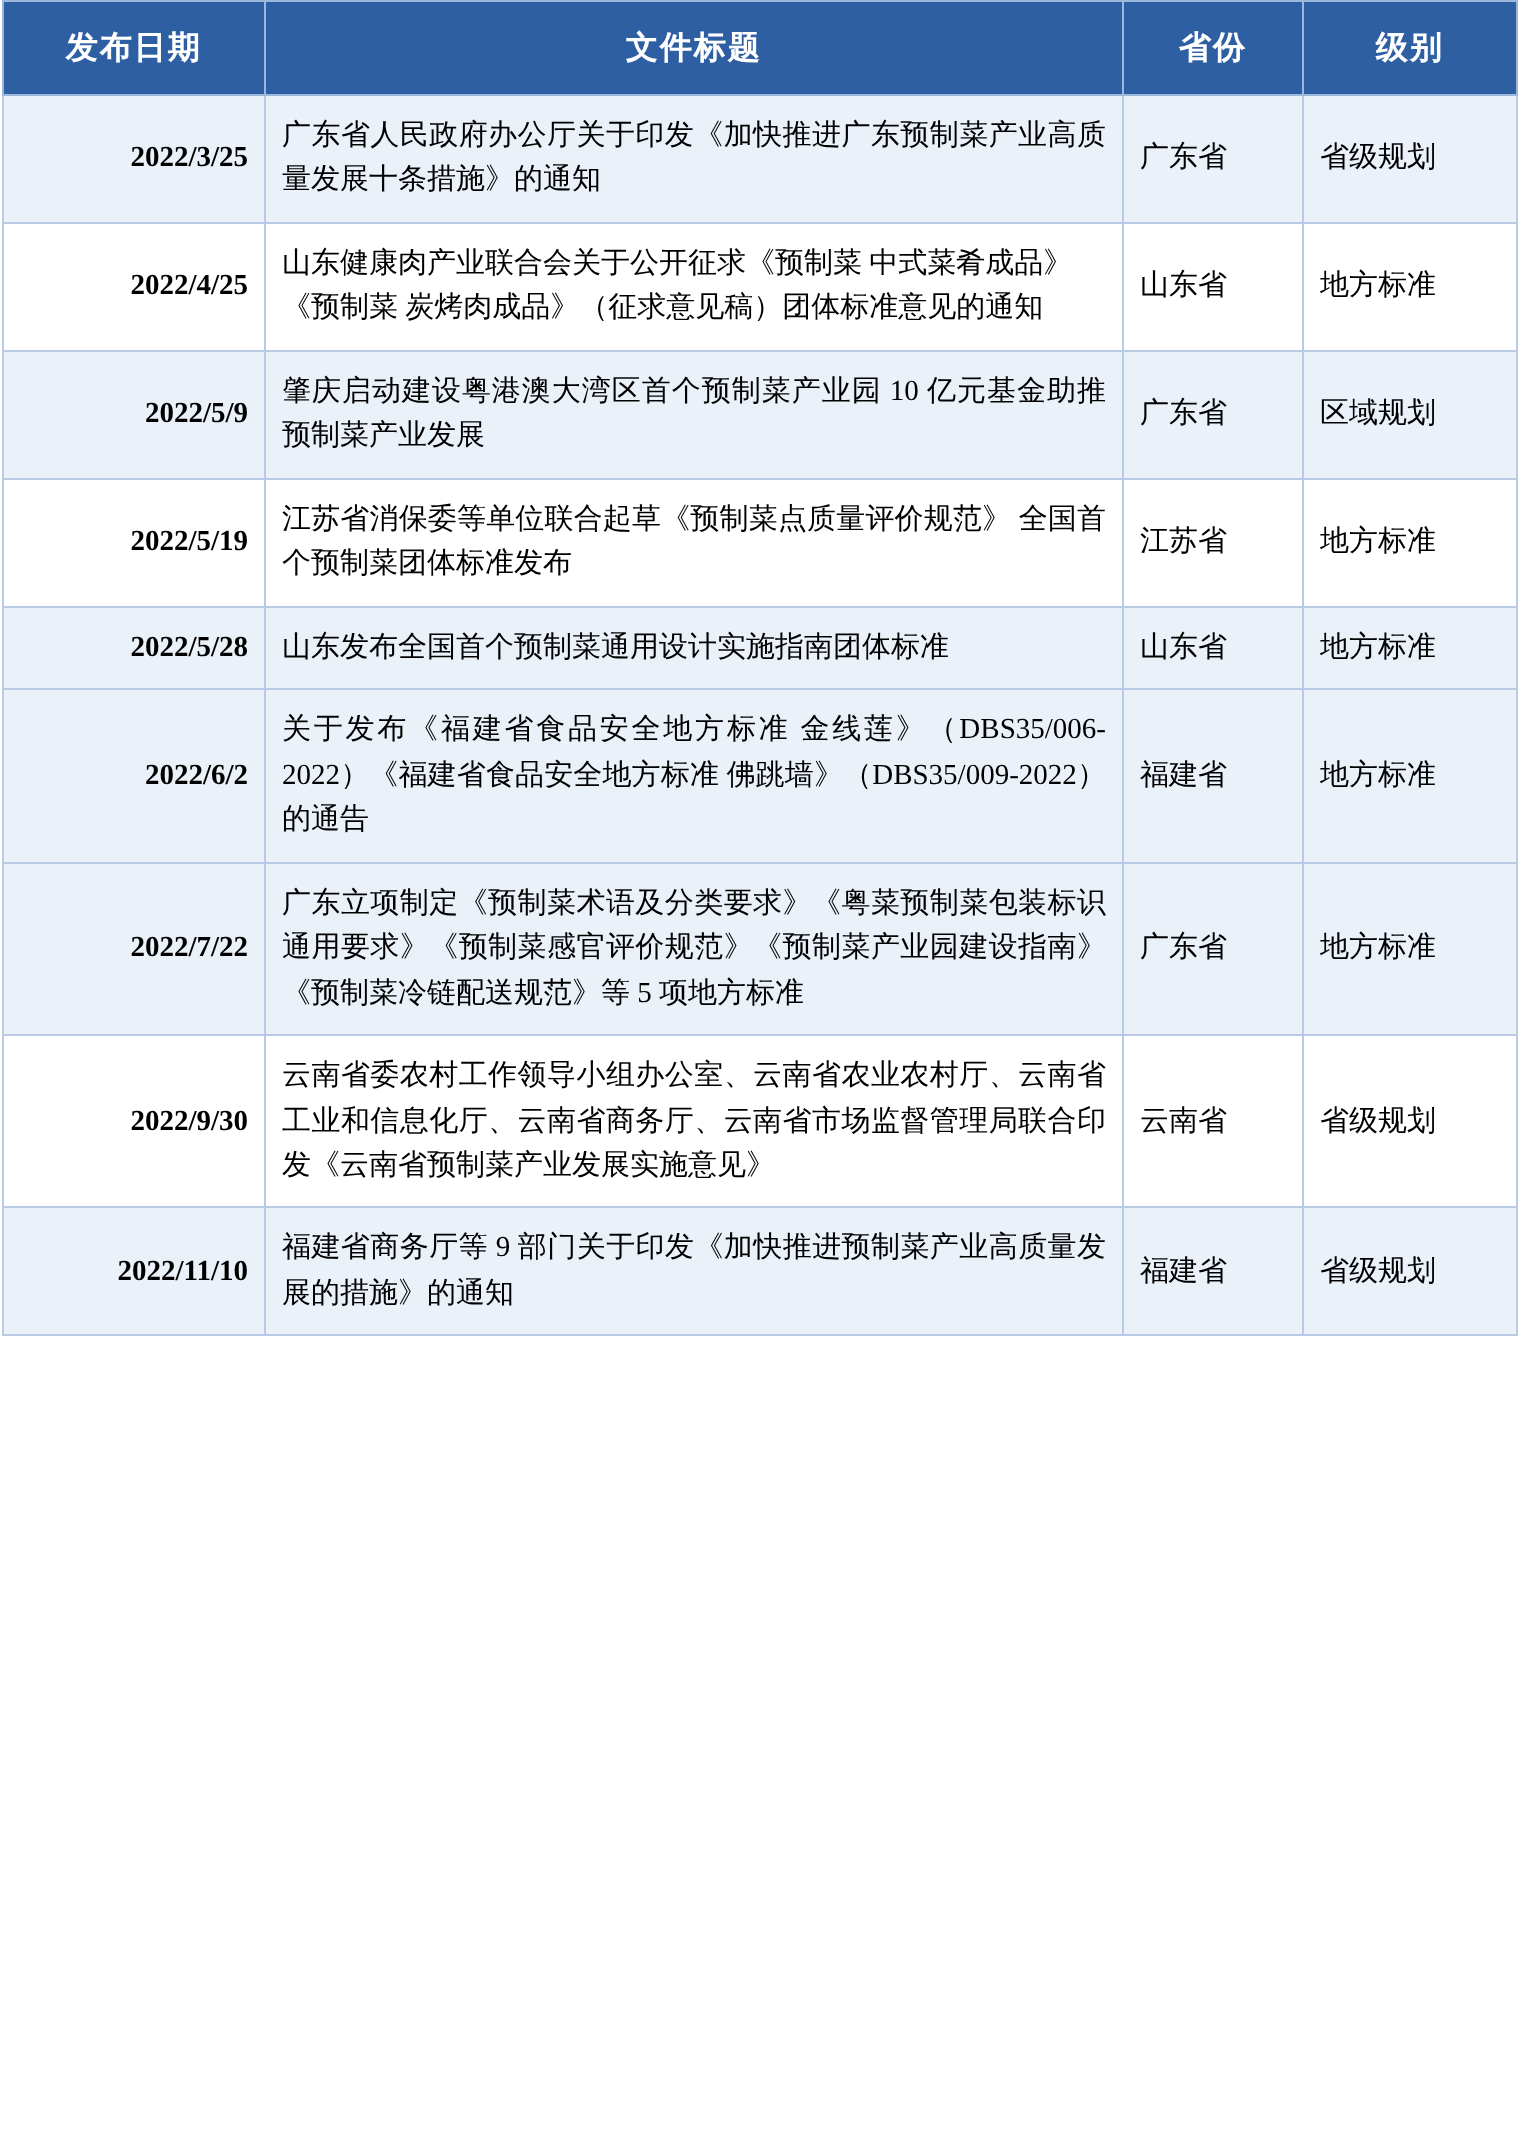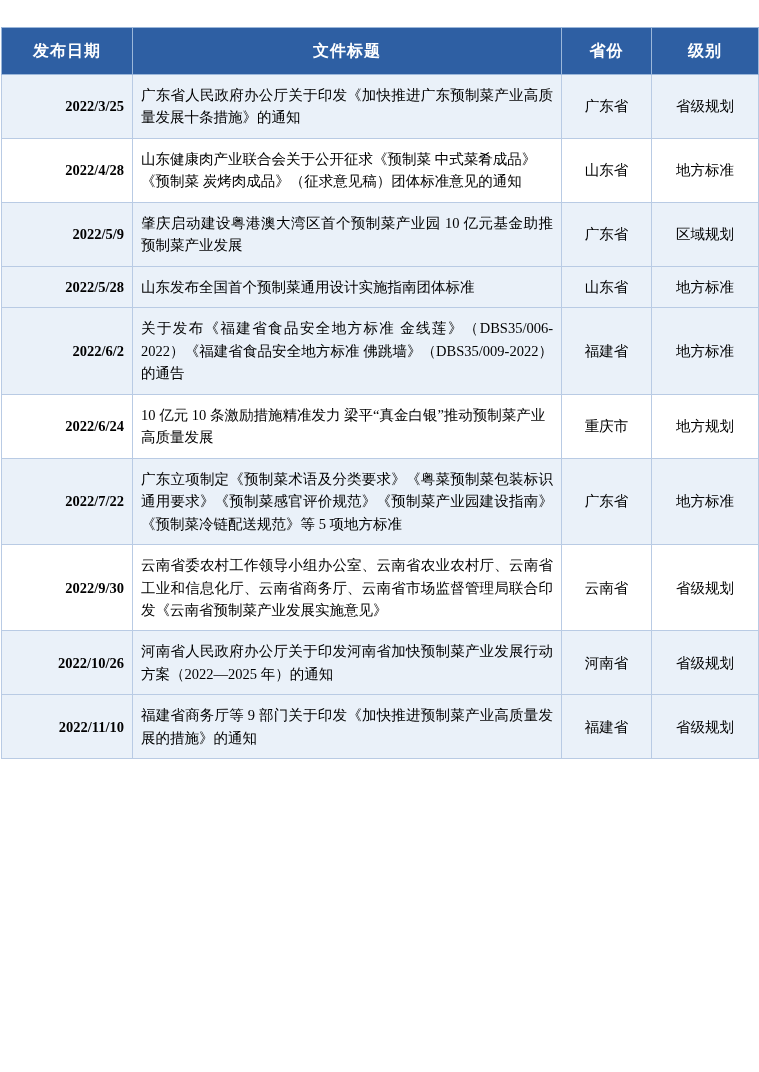--- a/index.html
+++ b/index.html
@@ -9,21 +9,20 @@
   }
   body {
     width: 759px;
     font-family: "Liberation Serif", "DejaVu Serif", serif;
     color: #000000;
   }
   .table-wrap {
     width: 653px;
     box-sizing: border-box;
     padding: 0;
-    margin-top: 27px;
   }
   table.policy-table {
     border-collapse: collapse;
     width: 757px;
     margin: 0 1px;
     table-layout: fixed;
   }
   table.policy-table col.c-date   { width: 131px; }
   table.policy-table col.c-title  { width: 429px; }
   table.policy-table col.c-prov   { width: 90px; }
@@ -63,21 +62,21 @@
   td.cell-title {
     text-align: justify;
     text-justify: inter-ideograph;
     padding-left: 12px;
     padding-right: 12px;
   }
   td.cell-title.centered {
     text-align: left;
   }
   td.cell-prov, td.cell-level {
-    text-align: center;
+    text-align: left;
   }
 </style>
 </head>
 <body>
 
 <div class="table-wrap">
   <table class="policy-table">
     <colgroup>
       <col class="c-date">
       <col class="c-title">
@@ -93,68 +92,62 @@
       </tr>
     </thead>
     <tbody>
       <tr class="row-odd">
         <td class="cell-date">2022/3/25</td>
         <td class="cell-title">广东省人民政府办公厅关于印发《加快推进广东预制菜产业高质量发展十条措施》的通知</td>
         <td class="cell-prov">广东省</td>
         <td class="cell-level">省级规划</td>
       </tr>
       <tr class="row-even">
-        <td class="cell-date">2022/4/28</td>
+        <td class="cell-date">2022/4/25</td>
         <td class="cell-title centered">山东健康肉产业联合会关于公开征求《预制菜 中式菜肴成品》《预制菜 炭烤肉成品》（征求意见稿）团体标准意见的通知</td>
         <td class="cell-prov">山东省</td>
         <td class="cell-level">地方标准</td>
       </tr>
       <tr class="row-odd">
         <td class="cell-date">2022/5/9</td>
         <td class="cell-title">肇庆启动建设粤港澳大湾区首个预制菜产业园 10 亿元基金助推预制菜产业发展</td>
         <td class="cell-prov">广东省</td>
         <td class="cell-level">区域规划</td>
+      </tr>
+      <tr class="row-even">
+        <td class="cell-date">2022/5/19</td>
+        <td class="cell-title">江苏省消保委等单位联合起草《预制菜点质量评价规范》 全国首个预制菜团体标准发布</td>
+        <td class="cell-prov">江苏省</td>
+        <td class="cell-level">地方标准</td>
       </tr>
       <tr class="row-odd">
         <td class="cell-date">2022/5/28</td>
         <td class="cell-title centered">山东发布全国首个预制菜通用设计实施指南团体标准</td>
         <td class="cell-prov">山东省</td>
         <td class="cell-level">地方标准</td>
       </tr>
       <tr class="row-odd">
         <td class="cell-date">2022/6/2</td>
         <td class="cell-title">关于发布《福建省食品安全地方标准 金线莲》（DBS35/006-2022）《福建省食品安全地方标准 佛跳墙》（DBS35/009-2022）的通告</td>
         <td class="cell-prov">福建省</td>
         <td class="cell-level">地方标准</td>
-      </tr>
-      <tr class="row-even">
-        <td class="cell-date">2022/6/24</td>
-        <td class="cell-title centered">10 亿元 10 条激励措施精准发力 梁平“真金白银”推动预制菜产业高质量发展</td>
-        <td class="cell-prov">重庆市</td>
-        <td class="cell-level">地方规划</td>
       </tr>
       <tr class="row-odd">
         <td class="cell-date">2022/7/22</td>
         <td class="cell-title">广东立项制定《预制菜术语及分类要求》《粤菜预制菜包装标识通用要求》《预制菜感官评价规范》《预制菜产业园建设指南》《预制菜冷链配送规范》等 5 项地方标准</td>
         <td class="cell-prov">广东省</td>
         <td class="cell-level">地方标准</td>
       </tr>
       <tr class="row-even">
         <td class="cell-date">2022/9/30</td>
         <td class="cell-title">云南省委农村工作领导小组办公室、云南省农业农村厅、云南省工业和信息化厅、云南省商务厅、云南省市场监督管理局联合印发《云南省预制菜产业发展实施意见》</td>
         <td class="cell-prov">云南省</td>
         <td class="cell-level">省级规划</td>
       </tr>
       <tr class="row-odd">
-        <td class="cell-date">2022/10/26</td>
-        <td class="cell-title">河南省人民政府办公厅关于印发河南省加快预制菜产业发展行动方案（2022—2025 年）的通知</td>
-        <td class="cell-prov">河南省</td>
-        <td class="cell-level">省级规划</td>
-      </tr>
-      <tr class="row-odd">
         <td class="cell-date">2022/11/10</td>
         <td class="cell-title">福建省商务厅等 9 部门关于印发《加快推进预制菜产业高质量发展的措施》的通知</td>
         <td class="cell-prov">福建省</td>
         <td class="cell-level">省级规划</td>
       </tr>
     </tbody>
   </table>
 </div>
 
 </body></html>

